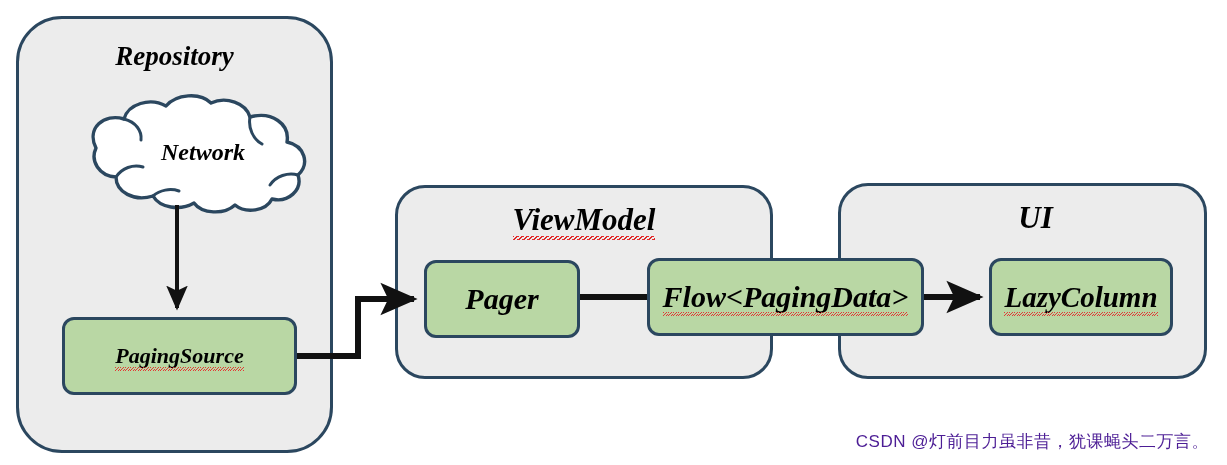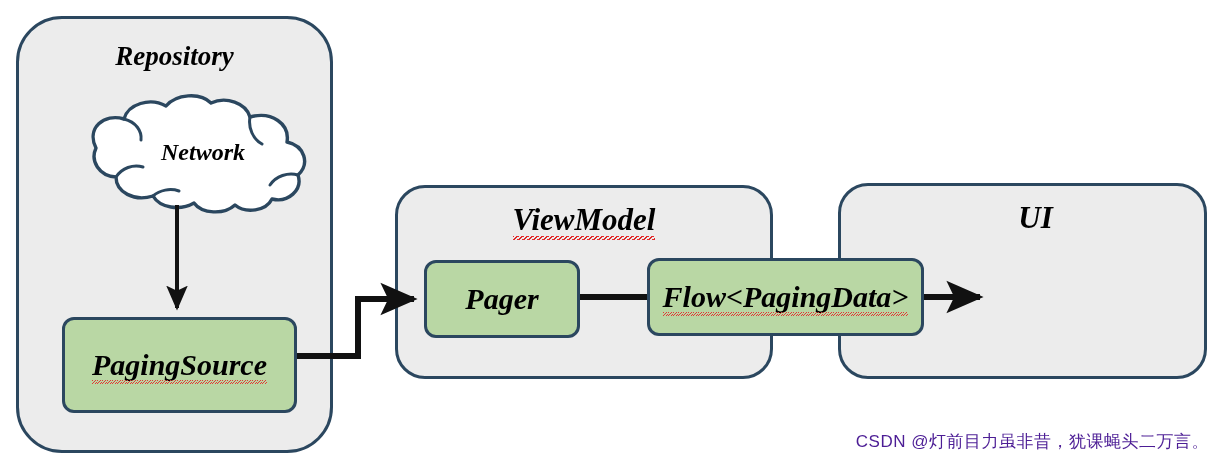--- a/index.html
+++ b/index.html
@@ -85,21 +85,21 @@
     border-radius: 12px;
     box-sizing: border-box;
     display: flex;
     align-items: center;
     justify-content: center;
     color: #000000;
     font-weight: bold;
     font-style: italic;
     white-space: nowrap;
   }
-  #node-pagingsource { left: 62px;  top: 317px; width: 235px; height: 96px; font-size: 30px; }
+  #node-pagingsource { left: 62px;  top: 317px; width: 235px; height: 78px; font-size: 22px; }
   #node-pager        { left: 424px; top: 260px; width: 156px; height: 78px; font-size: 30px; }
   #node-flow         { left: 647px; top: 258px; width: 277px; height: 78px; font-size: 30px; }
   #node-lazycolumn   { left: 989px; top: 258px; width: 184px; height: 78px; font-size: 29px; }
 
   
   #overlay {
     position: absolute;
     left: 0; top: 0;
     width: 1227px; height: 465px;
     pointer-events: none;
@@ -196,16 +196,19 @@
   </div>
 
   <div class="node" id="node-flow">
     <span class="squiggle dense">Flow&lt;PagingData&gt;</span>
   </div>
 
   <div class="node" id="node-pager">
     <span>Pager</span>
   </div>
 
+  <div class="node" id="node-lazycolumn">
+    <span class="squiggle dense">LazyColumn</span>
+  </div>
 
   <div id="watermark">CSDN @灯前目力虽非昔，犹课蝇头二万言。</div>
 
 </div>
 
 </body></html>

